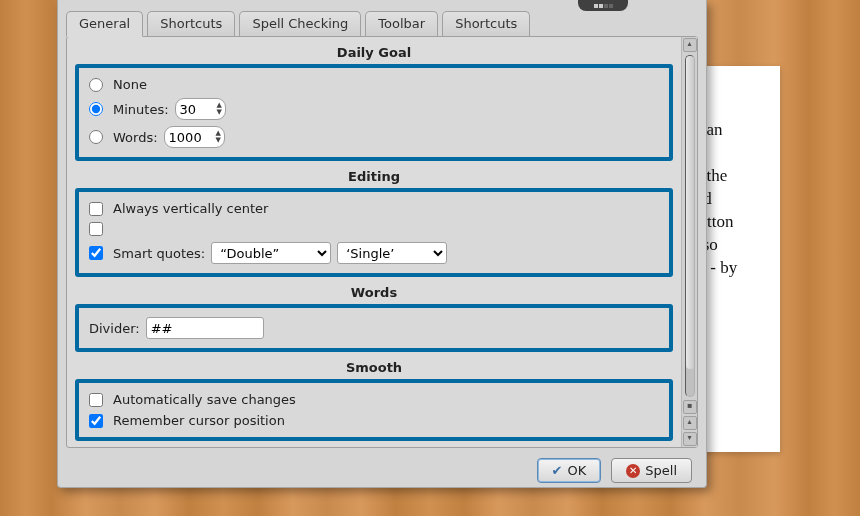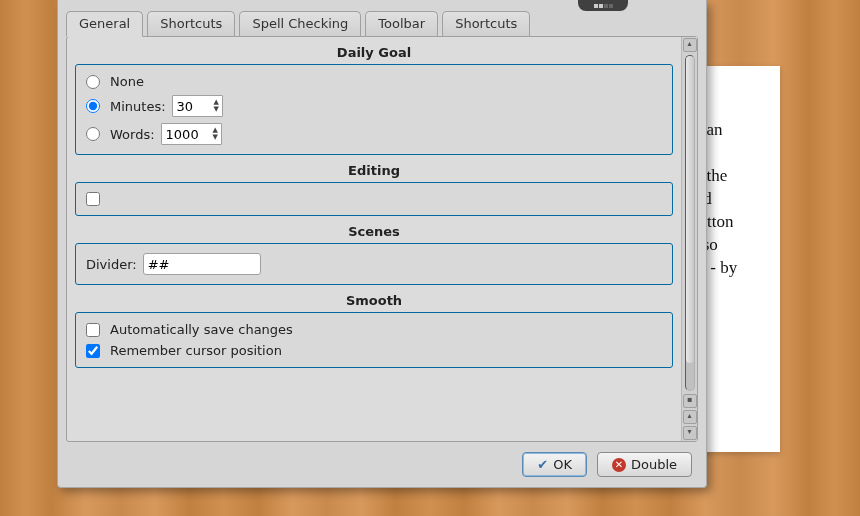--- a/index.html
+++ b/index.html
@@ -116,21 +116,21 @@
   .sb-btn { width:14px; height:14px; background:#c8c8c8; border:1px solid #a0a0a0; border-radius:2px; margin:1px 0; font-size:8px; line-height:10px; text-align:center; color:#555; }
   .sb-track { flex:1; width:10px; background:#c0c0c0; border:1px inset #b0b0b0; border-radius:5px; margin:2px 0; position:relative; }
   .sb-thumb { position:absolute; top:0; left:0; width:8px; height:92%; background:linear-gradient(90deg,#e8e8e8,#c8c8c8); border-radius:4px; }
   .section-header {
     font-weight: bold;
     font-size: 13px;
     margin: 2px 0 4px 0;
     text-align: center;
   }
   .group-box {
-    border: 1px solid #0369a1;
+    border: 4px solid #0369a1;
     border-radius: 3px;
     padding: 6px 10px;
     margin-bottom: 8px;
     background: #d9d9d9;
   }
   .row {
     display: flex;
     align-items: center;
     gap: 6px;
     padding: 3px 0;
@@ -143,21 +143,21 @@
     font-family: inherit;
     font-size: 13px;
     padding: 1px 4px;
     border: 1px solid #a0a0a0;
     background: #fff;
     border-radius: 3px;
     height: 22px;
   }
   .spinner {
     display:inline-flex; align-items:center;
-    border:1px solid #a0a0a0; border-radius:1px; background:#fff; height:22px;
+    border:1px solid #a0a0a0; border-radius:9px; background:#fff; height:22px;
   }
   .spinner input { border:none; width:38px; text-align:left; padding:0 4px; height:18px; background:transparent; }
   .spinner .arrows { display:flex; flex-direction:column; font-size:7px; line-height:7px; padding:0 3px; color:#444;}
   .button-bar {
     display:flex; justify-content:flex-end; gap:10px;
     padding: 10px 14px;
   }
   .btn {
     display:inline-flex; align-items:center; gap:5px;
     padding: 4px 14px;
@@ -227,33 +227,47 @@
             <input type="text" style="width: 48px;" value="1000">
             <span class="arrows">▲<br>▼</span>
           </span>
         </div>
       </div>
 
       <div class="section-header">Editing</div>
       <div class="group-box">
         <div class="row">
           <input type="checkbox" style="">
-        </div>
-      </div>
-
-      <div class="section-header">Scenes</div>
+          <span>Always vertically center</span>
+        </div>
+        <div class="row">
+          <input type="checkbox" style="">
+        </div>
+        <div class="row">
+          <input type="checkbox" checked="" style="">
+          <span>Smart quotes:</span>
+          <select style="width:120px">
+            <option>“Double”</option>
+          </select>
+          <select style="width:110px">
+            <option>‘Single’</option>
+          </select>
+        </div>
+      </div>
+
+      <div class="section-header">Words</div>
       <div class="group-box">
         <div class="row">
           <span>Divider:</span>
           <input type="text" style="width: 118px;" value="##">
         </div>
       </div>
 
       <div class="section-header">Smooth</div>
-      <div class="group-box" style="margin-bottom:12px">
+      <div class="group-box" style="margin-bottom:0">
         <div class="row">
           <input type="checkbox" style="">
           <span>Automatically save changes</span>
         </div>
         <div class="row">
           <input type="checkbox" checked="" style="">
           <span>Remember cursor position</span>
         </div>
       </div>
 
@@ -269,17 +283,17 @@
     </div>
   </div>
 
   <div class="button-bar">
     <div class="btn default">
       <span class="ico-ok">✔</span>
       <span>OK</span>
     </div>
     <div class="btn">
       <span class="ico-cancel">✕</span>
-      <span>Double</span>
+      <span>Spell</span>
     </div>
   </div>
 
 </div>
 
 </body></html>

